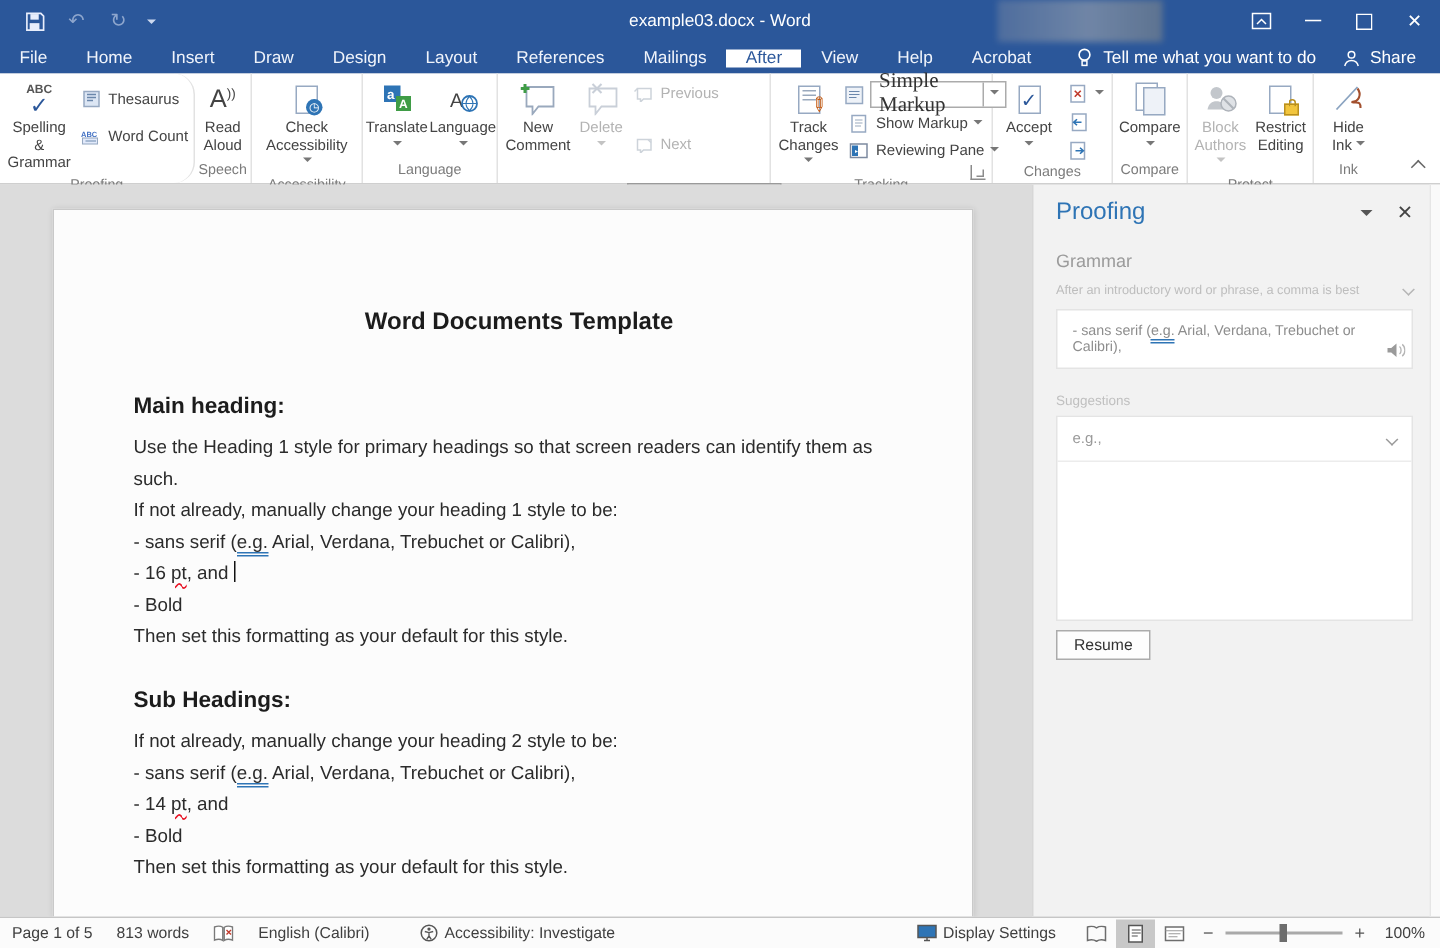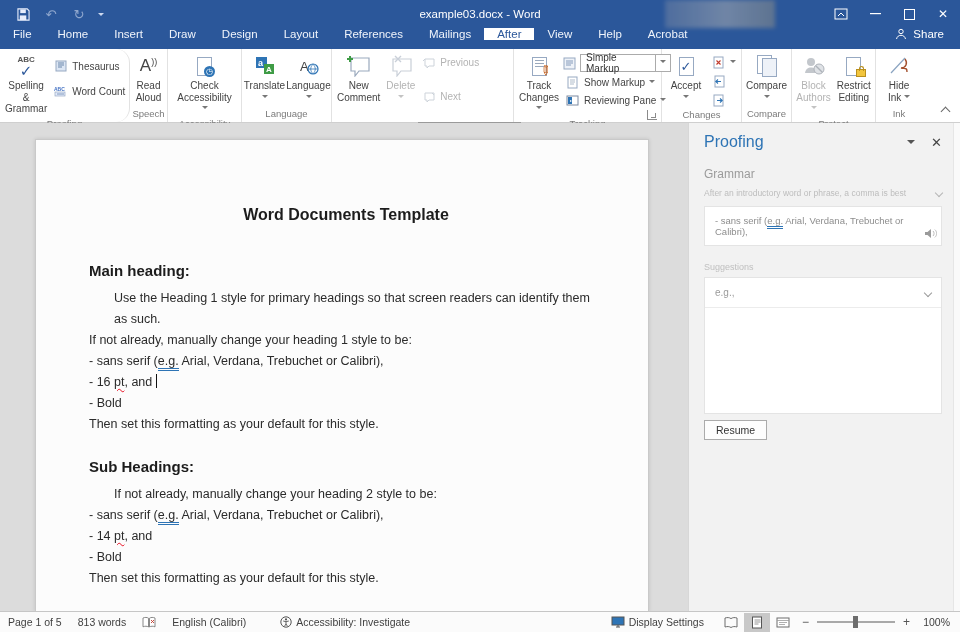--- a/index.html
+++ b/index.html
@@ -14,21 +14,21 @@
   .qat .dim { color:#8ea6cd; }
   .qat .tiny-caret { width:0;height:0;border:3px solid transparent;border-top-color:#cdd9ef; margin-top:3px;}
   .tb-title { position:absolute; left:0; right:0; text-align:center; color:#ffffff; font-size:11.5px; pointer-events:none;}
   .blur-patch { position:absolute; left:665px; top:0; width:110px; height:28px;
     background:linear-gradient(90deg,#54719f,#7c8ea9 55%,#66788f); filter:blur(2px); opacity:.85; }
   .win-controls { position:absolute; right:0; top:0; height:28px; display:flex; align-items:center; }
   .wbtn { width:34px; height:28px; display:flex; align-items:center; justify-content:center; color:#fff; font-size:12px; }
   .wbtn svg { display:block; }
 
   
-  .tabrow { height:21px; background:#2b579a; display:flex; align-items:flex-start; flex-shrink:0; }
+  .tabrow { height:21px; background:#2b579a; display:flex; align-items:center; flex-shrink:0; }
   .tab { padding:0 13px; display:flex; align-items:center; color:#f0f4fb; font-size:11.5px; cursor:default; }
   .tab.active { background:#ffffff; color:#2b579a; }
   .tellme { display:flex; align-items:center; gap:7px; color:#ffffff; font-size:11.5px; padding-left:18px; }
   .share { margin-left:auto; display:flex; align-items:center; gap:6px; color:#ffffff; font-size:11.5px; padding-right:16px; }
 
   
   .ribbon { position:relative; height:74px; background:#ffffff; border-bottom:1px solid #cfcfcf; display:flex; flex-shrink:0; }
   .rgroup { position:relative; display:flex; flex-direction:column; border-right:1px solid #e2e2e2; padding:2px 2px 0 2px; }
   .gbody { flex:1; display:flex; align-items:flex-start; }
   .glabel { height:15px; text-align:center; font-size:9.5px; color:#7b7b7b; line-height:13px; }
@@ -37,21 +37,21 @@
   .bigbtn .blabel { font-size:10px; line-height:11.5px; text-align:center; color:#444; }
   .bigbtn.disabled .blabel { color:#b3b3b3; }
   .caret-d { width:0;height:0;border:3px solid transparent;border-top-color:#777; display:inline-block; margin-top:2px;}
   .bigbtn.disabled .caret-d { border-top-color:#c3c3c3; }
   .smallcol { display:flex; flex-direction:column; justify-content:flex-start; gap:2px; padding-top:4px; }
   .smallbtn { display:flex; align-items:center; gap:4px; font-size:10px; color:#444; padding:1px 3px; white-space:nowrap; }
   .smallbtn.disabled { color:#b3b3b3; }
   .smallbtn.pressed { background:#cacaca; border:1px solid #9a9a9a; }
   .micon { width:15px; height:14px; display:inline-flex; align-items:center; justify-content:center; flex-shrink:0; }
   .combo { display:flex; align-items:center; border:1px solid #ababab; background:#fff; height:18px; }
-  .combo .cval { padding:0 5px; font-size:10px; color:#333; width:74px; }
+  .combo .cval { padding:0 5px; font-size:14px; color:#333; width:74px;font-family:Liberation Serif, serif; }
   .combo .cbtn { width:15px; height:100%; border-left:1px solid #ababab; display:flex; align-items:center; justify-content:center; }
   .launcher { position:absolute; right:4px; bottom:2px; width:10px; height:10px; border-left:1px solid #8b8b8b; border-bottom:1px solid #8b8b8b; }
   .launcher:after { content:""; position:absolute; right:1px; bottom:1px; width:4px; height:4px; border-right:1px solid #8b8b8b; border-bottom:1px solid #8b8b8b; }
   .ribbon-collapse { position:absolute; right:6px; bottom:4px; width:18px; height:14px; display:flex; align-items:center; justify-content:center; }
   .ribbon-collapse span { width:7px; height:7px; border-left:1.5px solid #666; border-top:1.5px solid #666; transform:rotate(45deg) translateY(2px); }
 
   
   .pg { position:relative; width:15px; height:19px; background:#fff; border:1px solid #97a9c2; }
   .badge { position:absolute; font-weight:bold; }
   .abc { font-size:8px; font-weight:bold; color:#555; letter-spacing:0; line-height:8px;}
@@ -59,21 +59,21 @@
 
   
   .workspace { flex:1; display:flex; background:#dcdcdc; overflow:hidden; position:relative; }
   .canvas { flex:1; position:relative; }
   .page { position:absolute; left:35px; top:16px; width:614px; height:473px; background:#fcfcfc; border:1px solid #c9c9c9; box-shadow:0 0 4px rgba(0,0,0,.12); overflow:hidden; }
   .page-inner { padding:66px 45px 0 53px; }
   .doc-title { text-align:center; font-size:16px; font-weight:bold; color:#1c1c1c; margin-bottom:37px; }
   .doc-h { font-size:15px; font-weight:bold; color:#1c1c1c; margin:0 0 7px 0; line-height:20px; }
   .doc-p { font-size:12.5px; color:#2b2b2b; line-height:21px; max-width:500px; }
   .doc-spacer { height:22px; }
-  .doc-h + .doc-p { margin-top:0;margin-left:25px; }
+  .doc-h + .doc-p { margin-top:0; }
   .mark-grammar { border-bottom:3px double #2e74b5; }
   .mark-spelling { text-decoration:underline wavy #e81123; text-decoration-thickness:1px; text-underline-offset:2px; }
   .text-caret { display:inline-block; width:1px; height:14px; background:#111; vertical-align:-2px; }
 
   
   .pane { width:272px; flex-shrink:0; background:#f2f2f2; border-left:1px solid #d7d7d7; position:relative; padding:10px 18px 0 15px; }
   .pane-scrollstrip { position:absolute; right:0; top:0; bottom:0; width:7px; background:#fafafa; border-left:1px solid #e6e6e6; }
   .pane-head { display:flex; align-items:center; }
   .pane-title { font-size:16px; color:#2e74b5; font-weight:400; }
   .pane-head .ph-actions { margin-left:auto; display:flex; align-items:center; gap:16px; color:#555; }
@@ -154,20 +154,29 @@
         <div class="tab">Draw</div>
         <div class="tab">Design</div>
         <div class="tab">Layout</div>
         <div class="tab">References</div>
         <div class="tab">Mailings</div>
         <div class="tab active">After</div>
         <div class="tab">View</div>
         <div class="tab">Help</div>
         <div class="tab">Acrobat</div>
       </div>
+    <div class="tellme">
+      <span>
+        <svg width="10" height="13" viewBox="0 0 10 13">
+            <circle cx="5" cy="4.5" r="3.6" fill="none" stroke="#fff" stroke-width="1.1"></circle>
+            <rect x="3.4" y="8.6" width="3.2" height="3" fill="none" stroke="#fff" stroke-width="1"></rect>
+          </svg>
+      </span>
+      <span>Tell me what you want to do</span>
+    </div>
     <div class="share">
       <span>
         <svg width="12" height="12" viewBox="0 0 12 12">
             <circle cx="6" cy="3.5" r="2.2" fill="none" stroke="#fff"></circle>
             <path d="M1.5 11c.6-2.6 2.4-3.7 4.5-3.7S9.9 8.4 10.5 11" fill="none" stroke="#fff"></path>
           </svg>
       </span>
       <span>Share</span>
     </div>
   </div>

